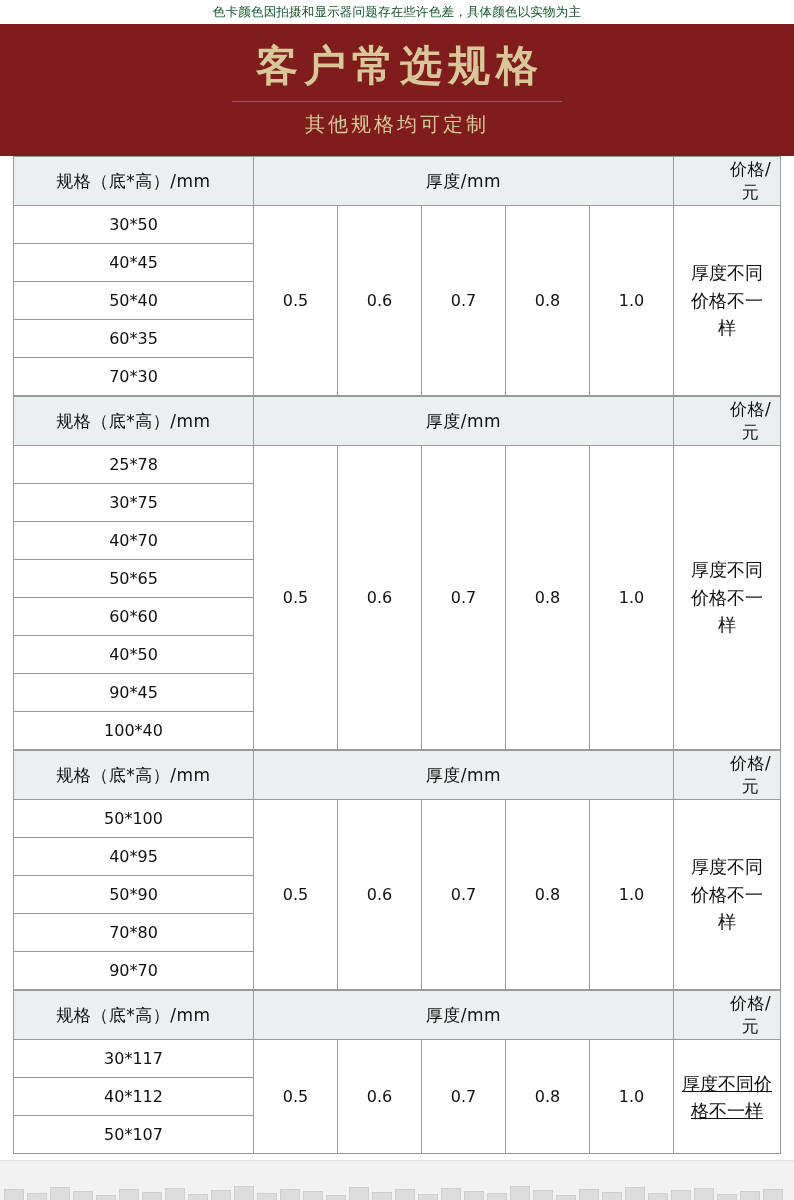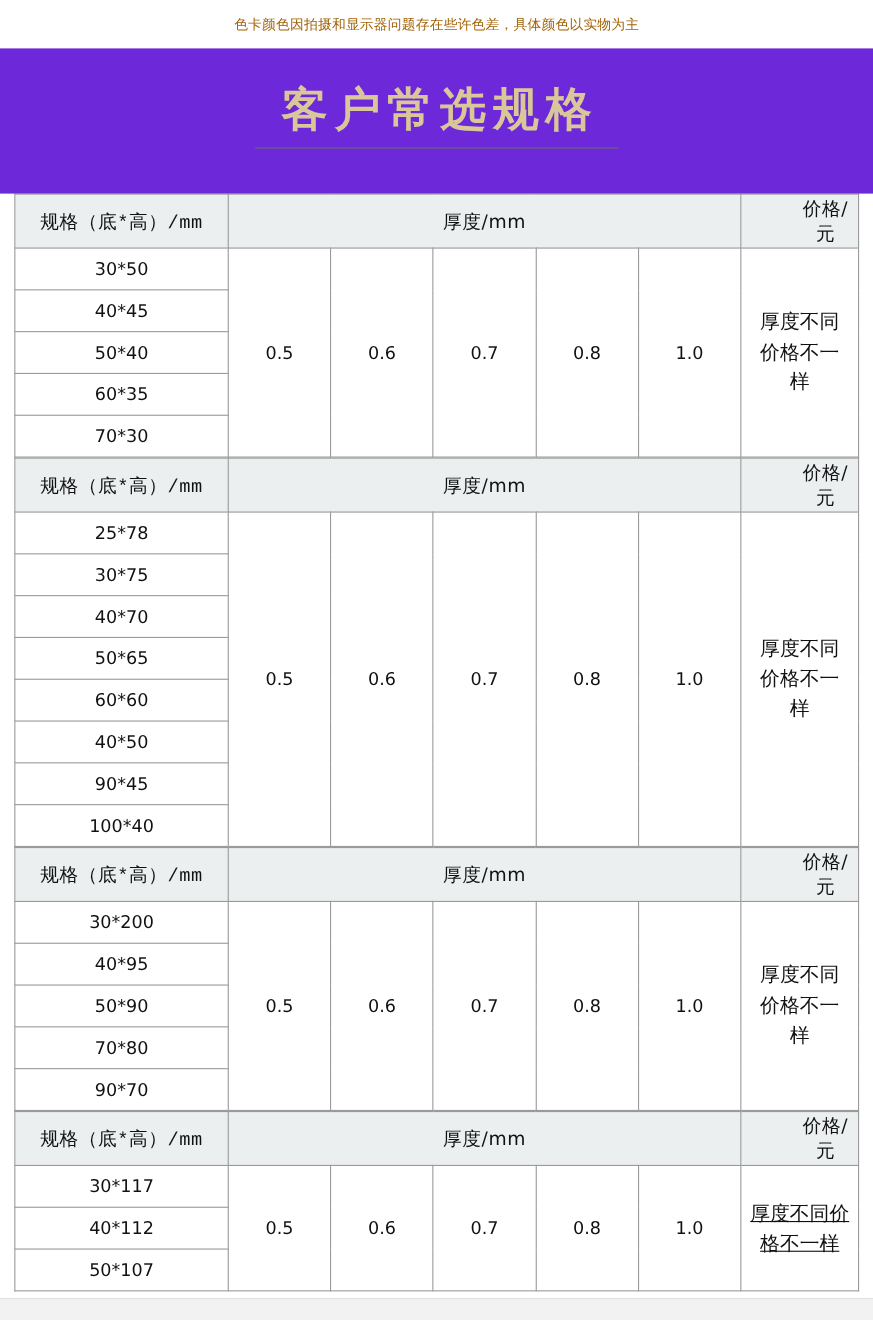--- a/index.html
+++ b/index.html
@@ -6,34 +6,34 @@
   html, body {
     margin: 0; padding: 0;
     width: 794px;
     background: #ffffff;
     font-family: "Liberation Sans", sans-serif;
   }
   body { width: 794px; min-height: 1200px; position: relative; }
 
   .top-note {
     width: 794px;
-    height: 44px;
+    height: 24px;
     display: flex;
     align-items: center;
     justify-content: center;
     font-size: 12.5px;
-    color: #a16207;
+    color: #14532d;
     letter-spacing: 0.2px;
     background: #ffffff;
   }
 
   .banner {
     width: 794px;
     height: 132px;
-    background: #6d28d9;
+    background: #7f1d1d;
     display: flex;
     flex-direction: column;
     align-items: center;
     justify-content: center;
     position: relative;
   }
   .banner-title {
     font-size: 42px;
     letter-spacing: 6px;
     color: #d9c79a;
@@ -76,21 +76,21 @@
     color: #111;
   }
 
   .hdr-spec, .hdr-thick, .hdr-price {
     background: #eceff0;
     font-size: 17px;
     height: 38px;
     letter-spacing: 0.5px;
     font-family: "DejaVu Sans", sans-serif;
   }
-  .hdr-spec { width: 194px; font-family: Liberation Mono, monospace; }
+  .hdr-spec { width: 240px; }
   .hdr-price { width: 107px; padding-left: 48px; }
 
   .size-cell {
     font-size: 16px;
     height: 38px;
     font-family: "DejaVu Sans", sans-serif;
     background: #ffffff;
   }
   .thick-cell {
     font-size: 16px;
@@ -130,20 +130,21 @@
   }
 </style>
 </head>
 <body>
 
 <div class="top-note">色卡颜色因拍摄和显示器问题存在些许色差，具体颜色以实物为主</div>
 
 <div class="banner">
   <div class="banner-title">客户常选规格</div>
   <div class="banner-rule"></div>
+  <div class="banner-sub">其他规格均可定制</div>
 </div>
 
 <div class="tables">
 
   <table class="spec">
     <tbody>
         <tr>
       <th class="hdr-spec">规格（底*高）/mm</th>
       <th class="hdr-thick" colspan="5">厚度/mm</th>
       <th class="hdr-price">价格/元</th>
@@ -221,21 +222,21 @@
     </table>
 
   <table class="spec">
     <tbody>
         <tr>
       <th class="hdr-spec">规格（底*高）/mm</th>
       <th class="hdr-thick" colspan="5">厚度/mm</th>
       <th class="hdr-price">价格/元</th>
     </tr>
     <tr>
-      <td class="size-cell">30*200</td>
+      <td class="size-cell">50*100</td>
       <td class="thick-cell" rowspan="5">0.5</td>
       <td class="thick-cell" rowspan="5">0.6</td>
       <td class="thick-cell" rowspan="5">0.7</td>
       <td class="thick-cell" rowspan="5">0.8</td>
       <td class="thick-cell" rowspan="5">1.0</td>
       <td class="price-cell" rowspan="5">
         <span>厚度不同</span>
         <span>价格不一</span>
         <span>样</span>
       </td>

